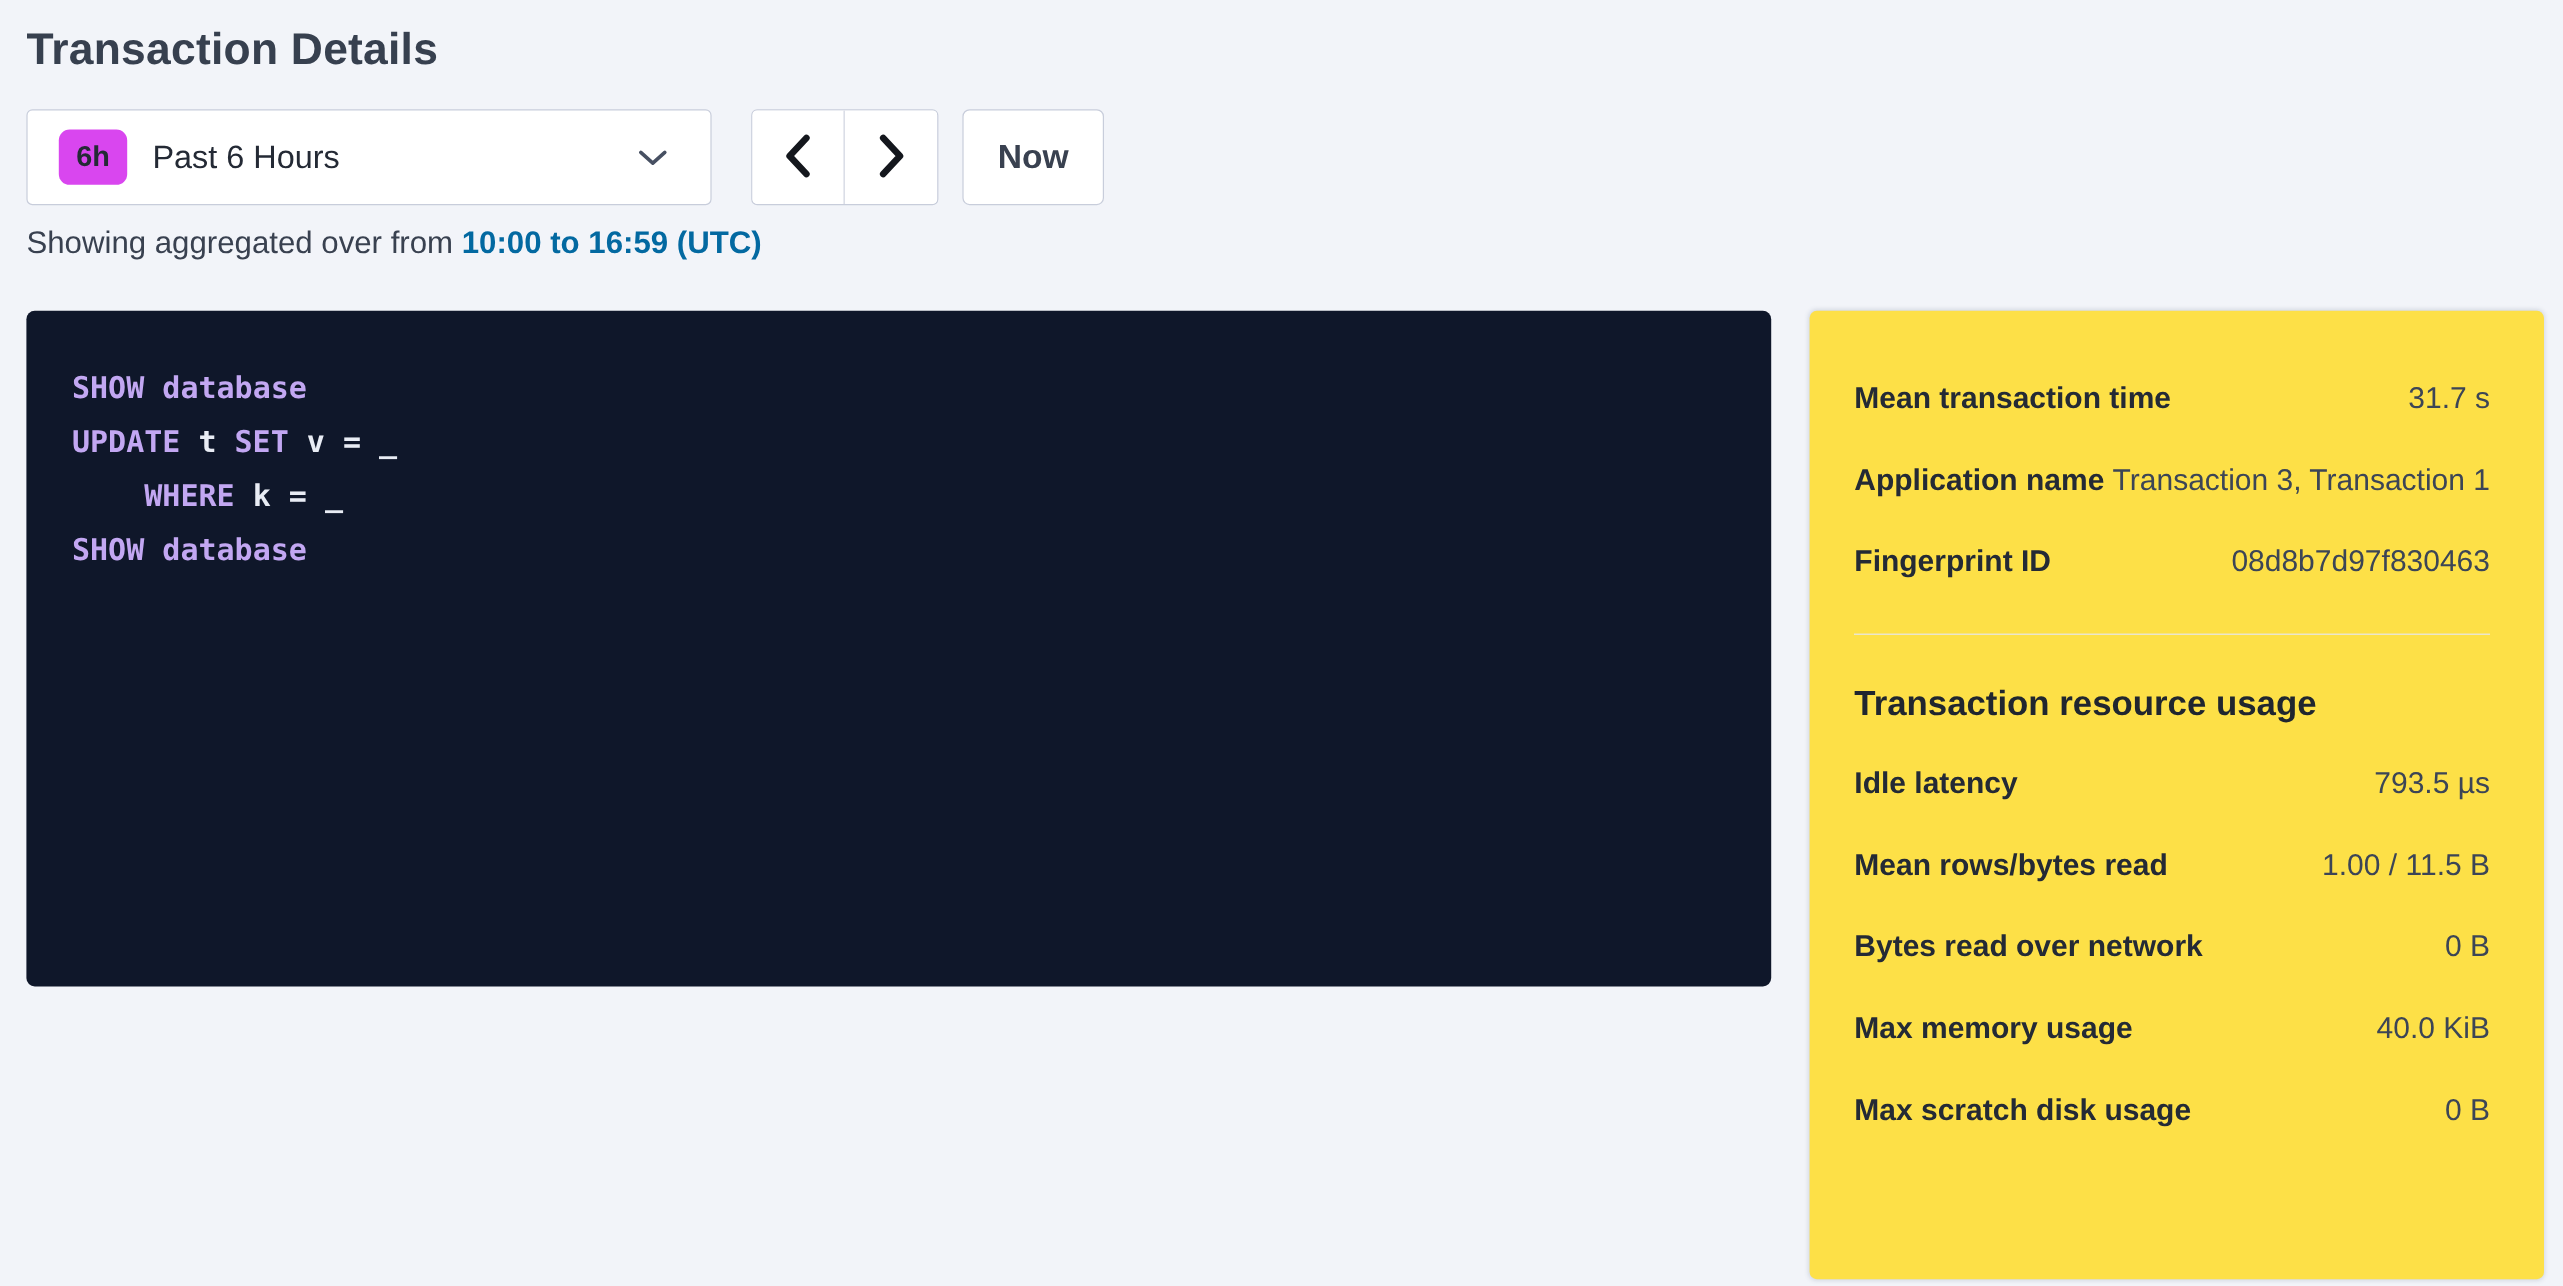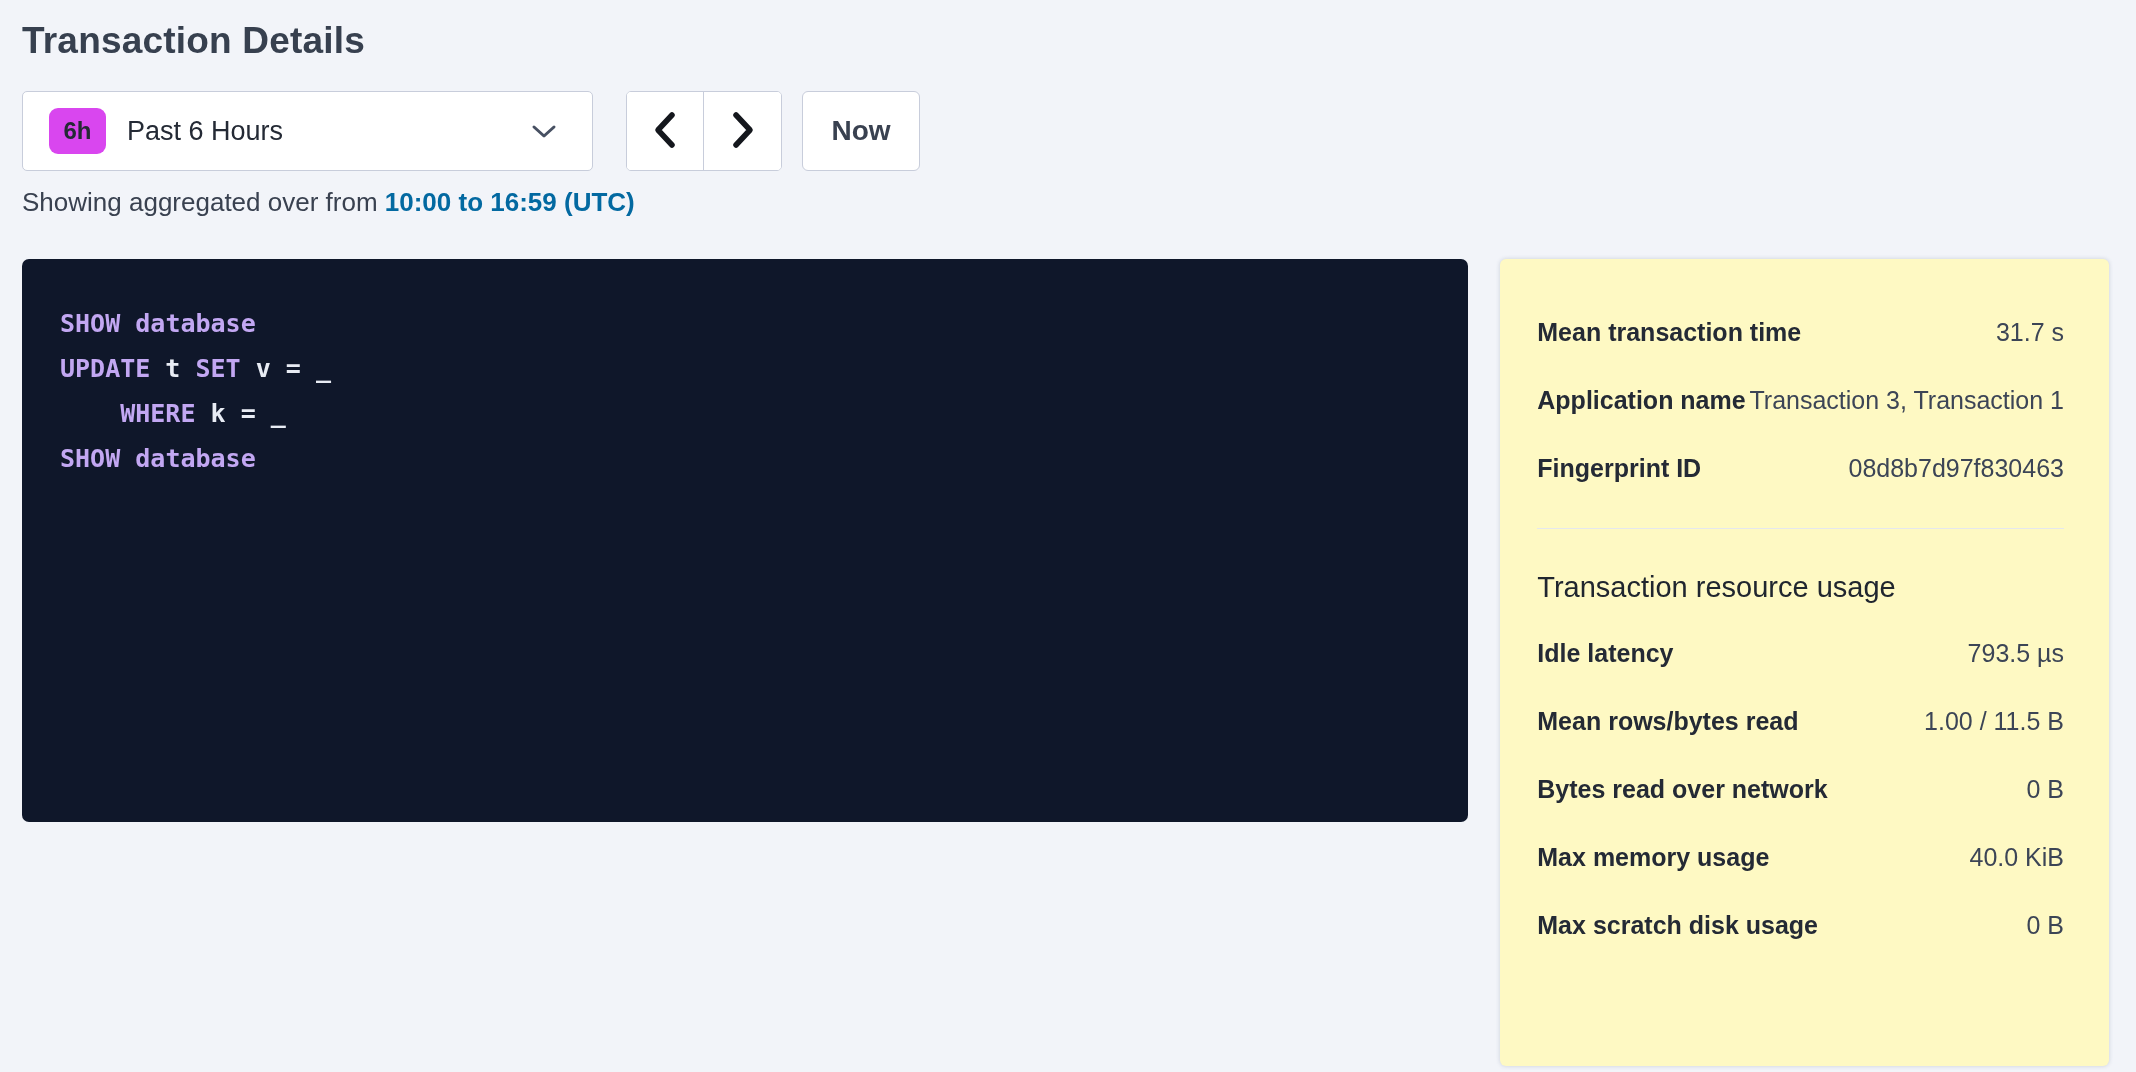--- a/index.html
+++ b/index.html
@@ -4,21 +4,21 @@
 <style>
   * { box-sizing: border-box; }
   html, body { margin: 0; padding: 0; }
   body {
     width: 2136px; height: 1072px;
     background: #F2F4F9;
     font-family: "Liberation Sans", sans-serif;
     color: #394150;
     overflow: hidden;
   }
-  .page { padding: 22px 27px 0 22px; }
+  .page { padding: 22px 16px 0 22px; }
 
   .page-title {
     margin: 0;
     font-size: 37px;
     font-weight: 700;
     color: #37404F;
     line-height: 1.0;
     letter-spacing: 0.2px;
   }
 
@@ -89,35 +89,35 @@
     font-family: "DejaVu Sans Mono", monospace;
     font-size: 25px;
     line-height: 45px;
     white-space: pre;
   }
   .tok-kw { color: #C2A7F2; font-weight: 700; }
   .tok-id { color: #E8ECF4; font-weight: 700; }
 
   .details-card {
     width: 677px; min-height: 807px;
-    background: #fef9c3;
+    background: #fde047;
     border-radius: 6px;
     box-shadow: 0 0 4px rgba(60, 78, 110, 0.22);
     padding: 39px 45px 42px 37px;
   }
   .stat-row {
     height: 68px;
     display: flex; align-items: center; justify-content: space-between;
   }
   .stat-label { font-size: 25px; font-weight: 700; color: #242A35; white-space: nowrap; }
   .stat-value { font-size: 25px; color: #3C4556; white-space: nowrap; text-align: right; }
   .card-divider { border: none; border-top: 1px solid #E5E8EE; margin: 26px 0 0 0; }
   .section-heading {
     margin: 38px 0 0 0;
-    font-size: 29px; font-weight: 400; color: #20262F;
+    font-size: 29px; font-weight: 700; color: #20262F;
     line-height: 40px;
   }
   .resource-rows { margin-top: 12px; }
 </style>
 </head>
 <body>
 
 <div class="page">
 
   <h1 class="page-title">Transaction Details</h1>

